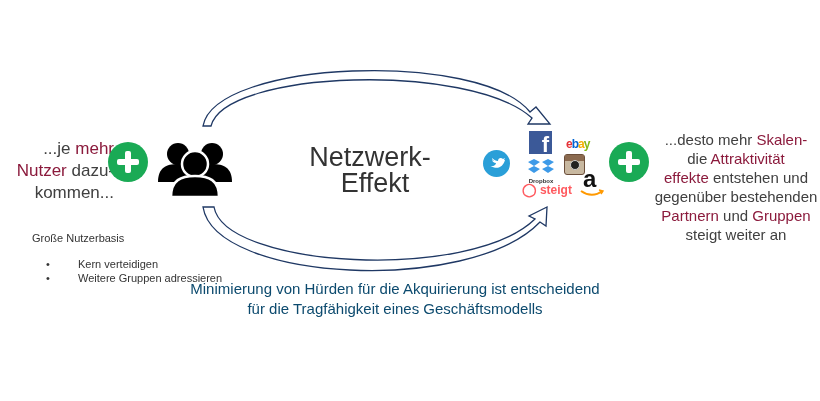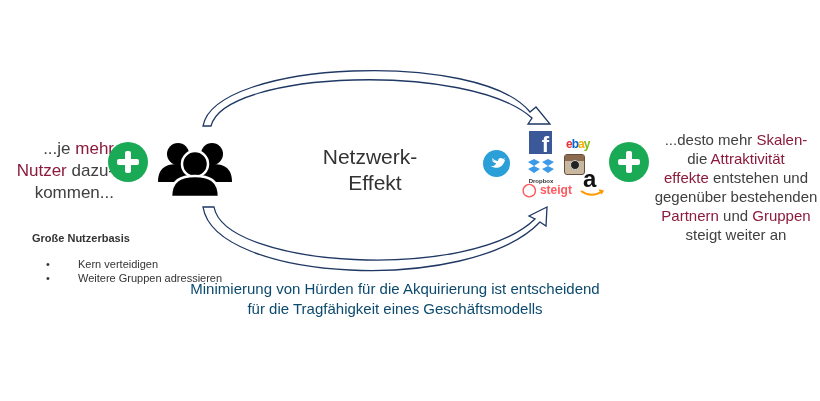--- a/index.html
+++ b/index.html
@@ -6,23 +6,23 @@
   body { width:820px; height:401px; background:#ffffff; position:relative; overflow:hidden;
          font-family:"Liberation Sans", sans-serif; color:#333333; }
   .abs { position:absolute; }
   .accent { color:#8b1a3c; }
   .left-text { left:4px; top:138px; width:110px; text-align:right; font-size:17px; line-height:22px; color:#404040; }
   .right-text { left:652px; top:130px; width:168px; text-align:center; font-size:15px; line-height:19px; color:#404040; }
   .plus { width:40px; height:40px; border-radius:50%; background:#1aaa55; }
   .plus::before, .plus::after { content:""; position:absolute; background:#fff; border-radius:2px; }
   .plus::before { left:9px; top:17px; width:22px; height:6px; }
   .plus::after { left:17px; top:9px; width:6px; height:22px; }
-  .center-title { left:300px; top:144px; width:140px; text-align:center; font-size:21px; line-height:26px; color:#333; }
+  .center-title { left:300px; top:144px; width:140px; text-align:center; font-size:27px; line-height:26px; color:#333; }
   .basis { left:32px; top:231px; font-size:11px; line-height:14px; color:#333; }
-  .basis .title { font-weight:bold; }
+  .basis .title { font-weight:normal; }
   .basis ul { margin:12px; padding:0; list-style:none; }
   .basis li { position:relative; padding-left:34px; }
   .basis li::before { content:"•"; position:absolute; left:2px; }
   .bottom-text { left:150px; top:279px; width:490px; text-align:center; font-size:15px; line-height:20px; color:#0c4a6e; }
   .logo { position:absolute; }
 </style>
 </head>
 <body>
 
 <svg class="abs" style="left:0;top:0" width="820" height="401" viewBox="0 0 820 401">

